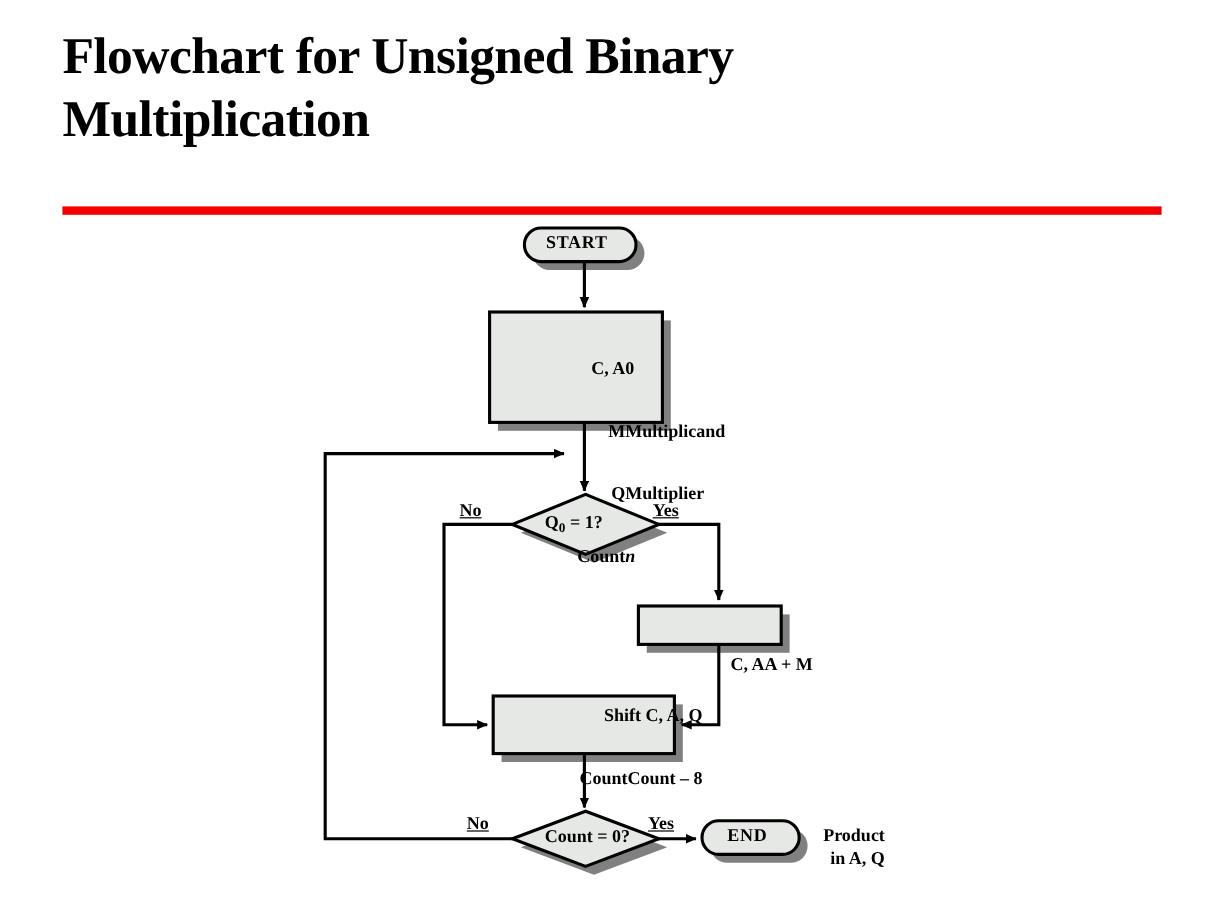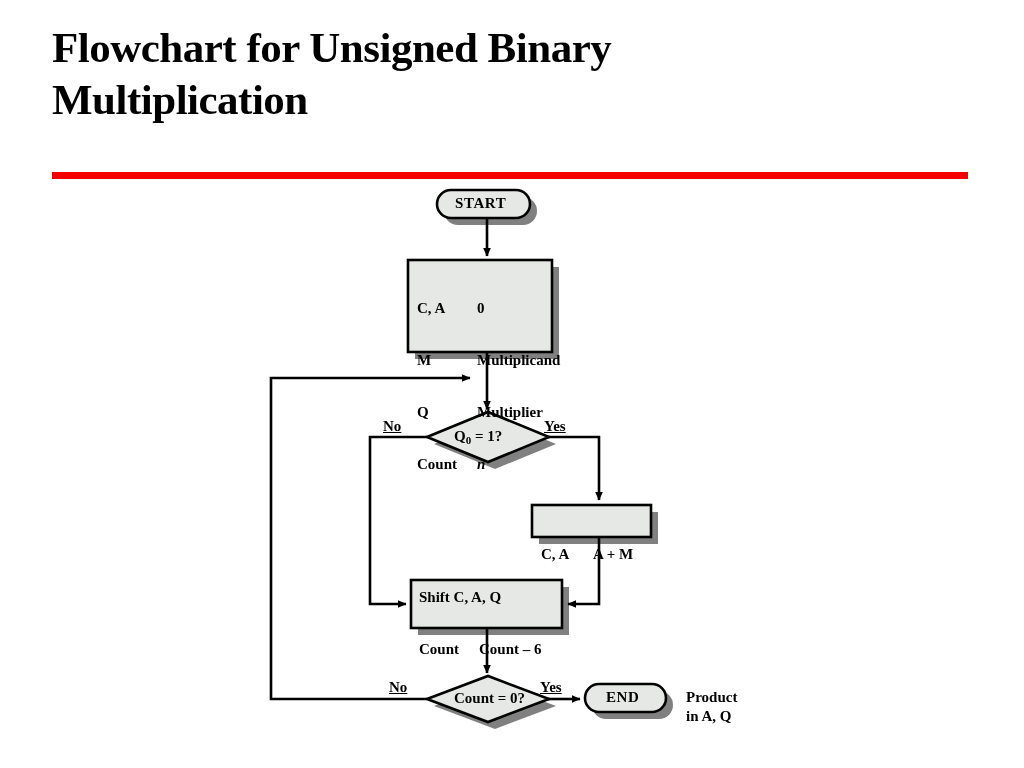--- a/index.html
+++ b/index.html
@@ -38,38 +38,39 @@
     background: #f40000;
   }
 
   
   #flow-canvas {
     position: absolute;
     left: 0;
     top: 0;
     width: 1024px;
     height: 768px;
+    text-align: right;
   }
   #flow-svg {
     position: absolute;
     left: 0;
     top: 0;
   }
 
   
   .node-text {
     position: absolute;
     font-family: "Liberation Serif", serif;
     font-weight: bold;
     color: #000000;
     white-space: pre;
     line-height: 1.16;
   }
   .term-label   { font-size: 15px; letter-spacing: 0.6px; }
-  .proc-label   { font-size: 15px; }
+  .proc-label   { font-size: 15px; margin-left: 44px; }
   .dec-label    { font-size: 15px; }
   .edge-label   { font-size: 15px; text-decoration: underline; }
   .note-label   { font-size: 15px; line-height: 1.25; }
   .ital { font-style: italic; }
   .sub  { font-size: 11px; vertical-align: -3px; }
 </style>
 </head>
 <body>
 
 <div id="slide-title">Flowchart for Unsigned Binary
@@ -160,21 +161,21 @@
     <div style="display:flex;">
       <span style="display:inline-block;width:52px;">C, A</span>
       <span>A + M</span>
     </div>
   </div>
 
   <div class="node-text proc-label" style="left:419px; top:554px;">
     <div>Shift C, A, Q</div>
     <div style="display:flex;">
       <span style="display:inline-block;width:60px;">Count</span>
-      <span>Count – 6</span>
+      <span>Count – 8</span>
     </div>
   </div>
 
   <div class="node-text dec-label" style="left:454px; top:690px;">Count = 0?</div>
 
   <div class="node-text term-label" style="left:606px; top:689px;">END</div>
 
   <div class="node-text edge-label" style="left:383px; top:418px;">No</div>
 
   <div class="node-text edge-label" style="left:544px; top:418px;">Yes</div>

